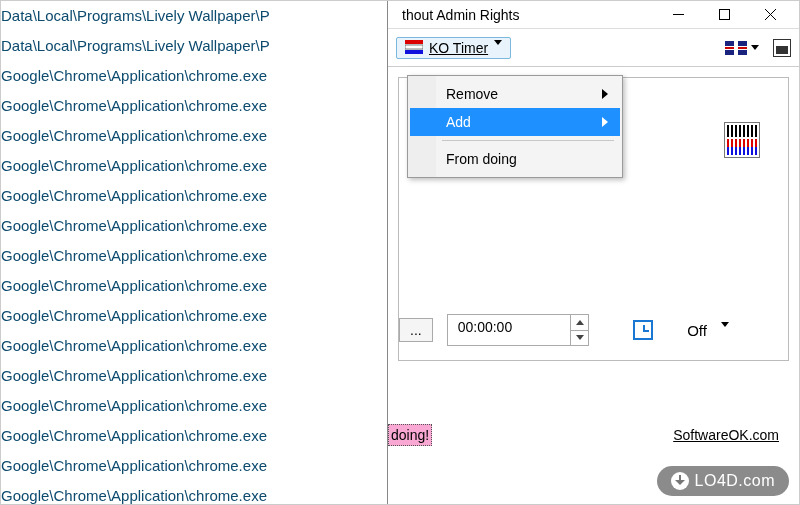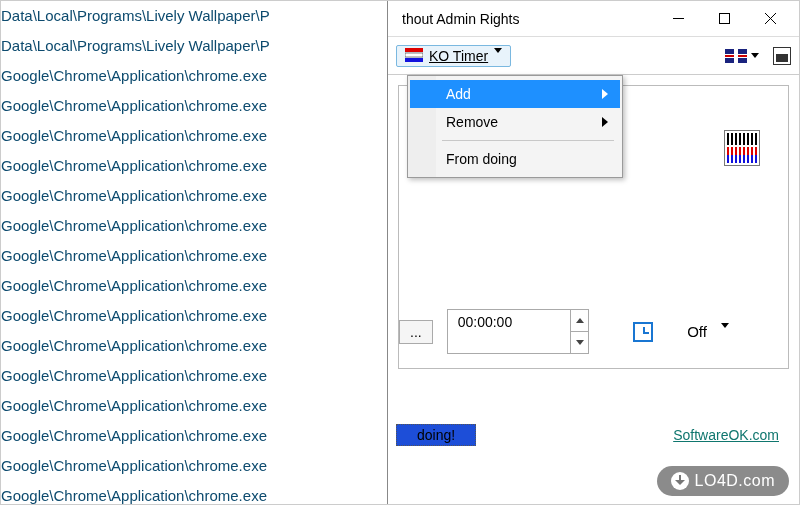--- a/index.html
+++ b/index.html
@@ -36,21 +36,21 @@
     position: absolute;
     left: 386px;
     top: 0;
     right: 0;
     bottom: 0;
     border-left: 1px solid #888;
     background: #fff;
   }
   
   .titlebar {
-    height: 36px;
+    height: 28px;
     display: flex;
     align-items: center;
     justify-content: space-between;
     padding: 0 6px 0 14px;
     font-size: 14px;
     color: #000;
     border-bottom: 1px solid #ddd;
   }
   .titlebar .controls { display: flex; gap: 0; }
   .win-btn {
@@ -144,21 +144,21 @@
   .ellipsis-btn {
     border: 1px solid #aaa;
     padding: 3px 10px;
     background: #f5f5f5;
     font-size: 14px;
   }
   .time-spinner {
     border: 1px solid #aaa;
     display: inline-flex;
     align-items: stretch;
-    height: 45px;
+    height: 32px;
     background: #fff;
     font-size: 14px;
   }
   .time-spinner .value {
     padding: 4px 58px 4px 10px;
   }
   .time-spinner .spinbtns {
     border-left: 1px solid #aaa;
     display: flex; flex-direction: column;
     width: 18px;
@@ -185,25 +185,25 @@
   .bottom-row {
     position: absolute;
     left: 0; right: 10px;
     bottom: 58px;
     display: flex; justify-content: space-between; align-items: center;
     padding: 0 10px 0 0;
     font-size: 14px;
   }
   .doing-btn {
     border:1px dotted #555;
-    padding: 2px 20px;
-    background:#1d4ed8;
-    margin-left: 8px;
-  }
-  .link { color:#0f766e; text-decoration: underline; cursor:pointer; }
+    padding: 2px 2px;
+    background:#f9a8d4;
+    margin-left: 0;
+  }
+  .link { color:#000000; text-decoration: underline; cursor:pointer; }
 
   
   .dropdown-menu {
     position: absolute;
     left: 406px;
     top: 74px;
     width: 216px;
     background: #f4f4f4;
     border: 1px solid #9a9a9a;
     box-shadow: 2px 2px 5px rgba(0,0,0,0.25);
@@ -358,25 +358,25 @@
 
   <div class="bottom-row">
     <span class="doing-btn">doing!</span>
     <span class="link">SoftwareOK.com</span>
   </div>
 
 </div>
 
 <div class="dropdown-menu">
   <div class="gutter"></div>
+  <div class="item sub">
+    <span>Remove</span>
+  </div>
   <div class="item sub highlight">
     <span>Add</span>
-  </div>
-  <div class="item sub">
-    <span>Remove</span>
   </div>
   <div class="sep"></div>
   <div class="item">
     <span>From doing</span>
   </div>
 </div>
 
 <div class="watermark">
   <span class="dl-icon"></span>
   <span>LO4D.com</span>

